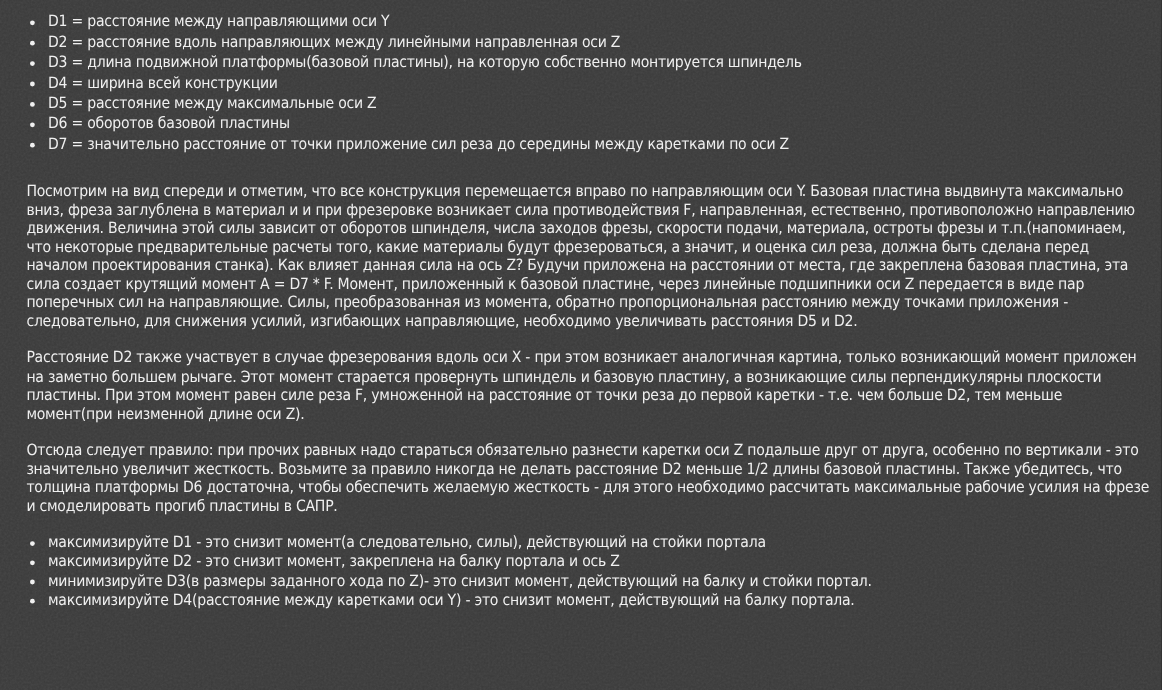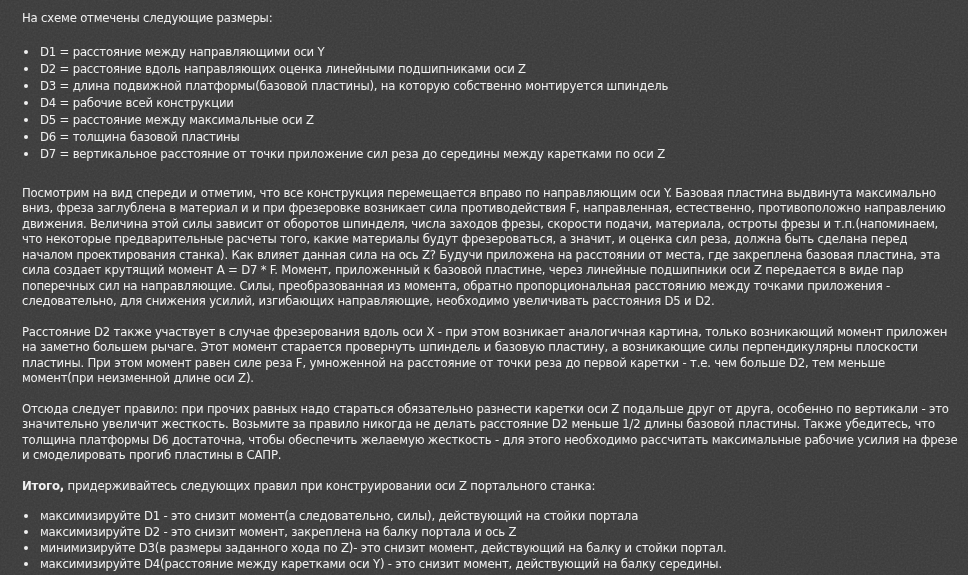--- a/index.html
+++ b/index.html
@@ -62,41 +62,39 @@
   <svg class="noise-layer" xmlns="http://www.w3.org/2000/svg">
     <filter id="noiseFilter">
       <feTurbulence type="fractalNoise" baseFrequency="0.55" numOctaves="2" stitchTiles="stitch"></feTurbulence>
       <feColorMatrix type="saturate" values="0"></feColorMatrix>
     </filter>
     <rect width="100%" height="100%" filter="url(#noiseFilter)"></rect>
   </svg>
 
   <div class="content">
 
-    <p class="intro">На схеме отмечены следующие размеры:</p>
 
     <ul class="dims">
       <li><span>D1 = расстояние между направляющими оси Y</span></li>
-      <li><span>D2 = расстояние вдоль направляющих оценка линейными подшипниками оси Z</span></li>
+      <li><span>D2 = расстояние вдоль направляющих между линейными направленная оси Z</span></li>
       <li><span>D3 = длина подвижной платформы(базовой пластины), на которую собственно монтируется шпиндель</span></li>
-      <li><span>D4 = рабочие всей конструкции</span></li>
+      <li><span>D4 = ширина всей конструкции</span></li>
       <li><span>D5 = расстояние между максимальные оси Z</span></li>
-      <li><span>D6 = толщина базовой пластины</span></li>
-      <li><span>D7 = вертикальное расстояние от точки приложение сил реза до середины между каретками по оси Z</span></li>
+      <li><span>D6 = оборотов базовой пластины</span></li>
+      <li><span>D7 = значительно расстояние от точки приложение сил реза до середины между каретками по оси Z</span></li>
     </ul>
 
     <p class="body">Посмотрим на вид спереди и отметим, что все конструкция перемещается вправо по направляющим оси Y. Базовая пластина выдвинута максимально вниз, фреза заглублена в материал и и при фрезеровке возникает сила противодействия F, направленная, естественно, противоположно направлению движения. Величина этой силы зависит от оборотов шпинделя, числа заходов фрезы, скорости подачи, материала, остроты фрезы и т.п.(напоминаем, что некоторые предварительные расчеты того, какие материалы будут фрезероваться, а значит, и оценка сил реза, должна быть сделана перед началом проектирования станка). Как влияет данная сила на ось Z? Будучи приложена на расстоянии от места, где закреплена базовая пластина, эта сила создает крутящий момент A = D7 * F. Момент, приложенный к базовой пластине, через линейные подшипники оси Z передается в виде пар поперечных сил на направляющие. Силы, преобразованная из момента, обратно пропорциональная расстоянию между точками приложения - следовательно, для снижения усилий, изгибающих направляющие, необходимо увеличивать расстояния D5 и D2.</p>
 
     <p class="body">Расстояние D2 также участвует в случае фрезерования вдоль оси X - при этом возникает аналогичная картина, только возникающий момент приложен на заметно большем рычаге. Этот момент старается провернуть шпиндель и базовую пластину, а возникающие силы перпендикулярны плоскости пластины. При этом момент равен силе реза F, умноженной на расстояние от точки реза до первой каретки - т.е. чем больше D2, тем меньше момент(при неизменной длине оси Z).</p>
 
     <p class="body">Отсюда следует правило: при прочих равных надо стараться обязательно разнести каретки оси Z подальше друг от друга, особенно по вертикали - это значительно увеличит жесткость. Возьмите за правило никогда не делать расстояние D2 меньше 1/2 длины базовой пластины. Также убедитесь, что толщина платформы D6 достаточна, чтобы обеспечить желаемую жесткость - для этого необходимо рассчитать максимальные рабочие усилия на фрезе и смоделировать прогиб пластины в САПР.</p>
 
-    <p class="summary"><span class="bold">Итого,</span><span> придерживайтесь следующих правил при конструировании оси Z портального станка:</span></p>
 
     <ul class="rules">
       <li><span>максимизируйте D1 - это снизит момент(а следовательно, силы), действующий на стойки портала</span></li>
       <li><span>максимизируйте D2 - это снизит момент, закреплена на балку портала и ось Z</span></li>
       <li><span>минимизируйте D3(в размеры заданного хода по Z)- это снизит момент, действующий на балку и стойки портал.</span></li>
-      <li><span>максимизируйте D4(расстояние между каретками оси Y) - это снизит момент, действующий на балку середины.</span></li>
+      <li><span>максимизируйте D4(расстояние между каретками оси Y) - это снизит момент, действующий на балку портала.</span></li>
     </ul>
 
   </div>
 </div>
 
 </body></html>

